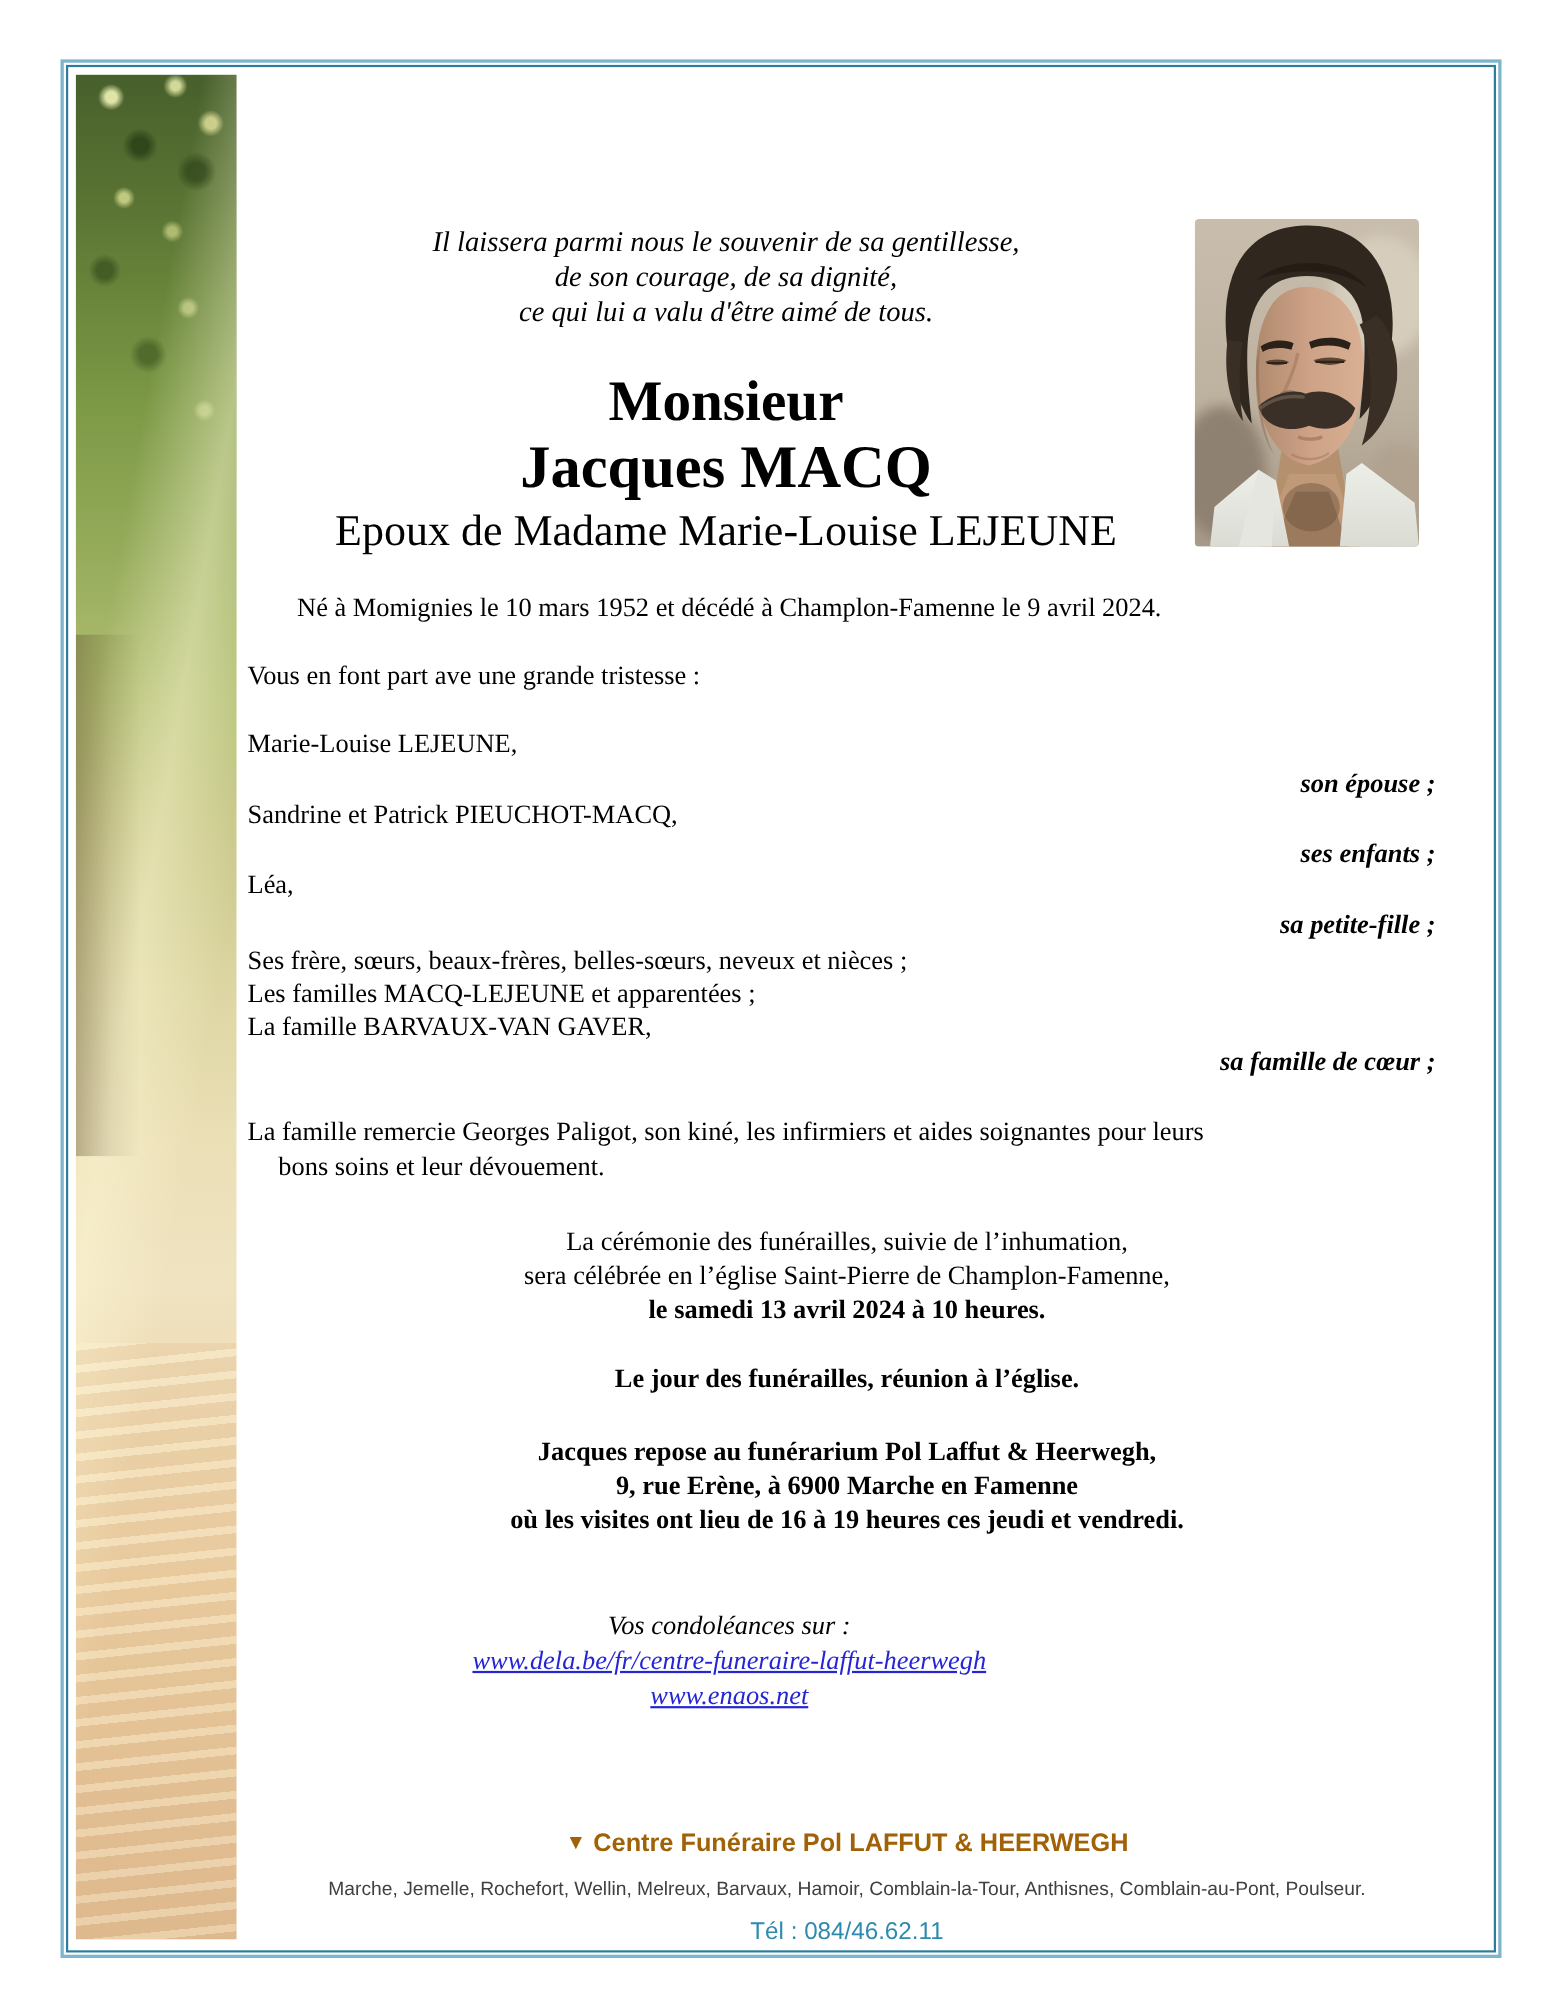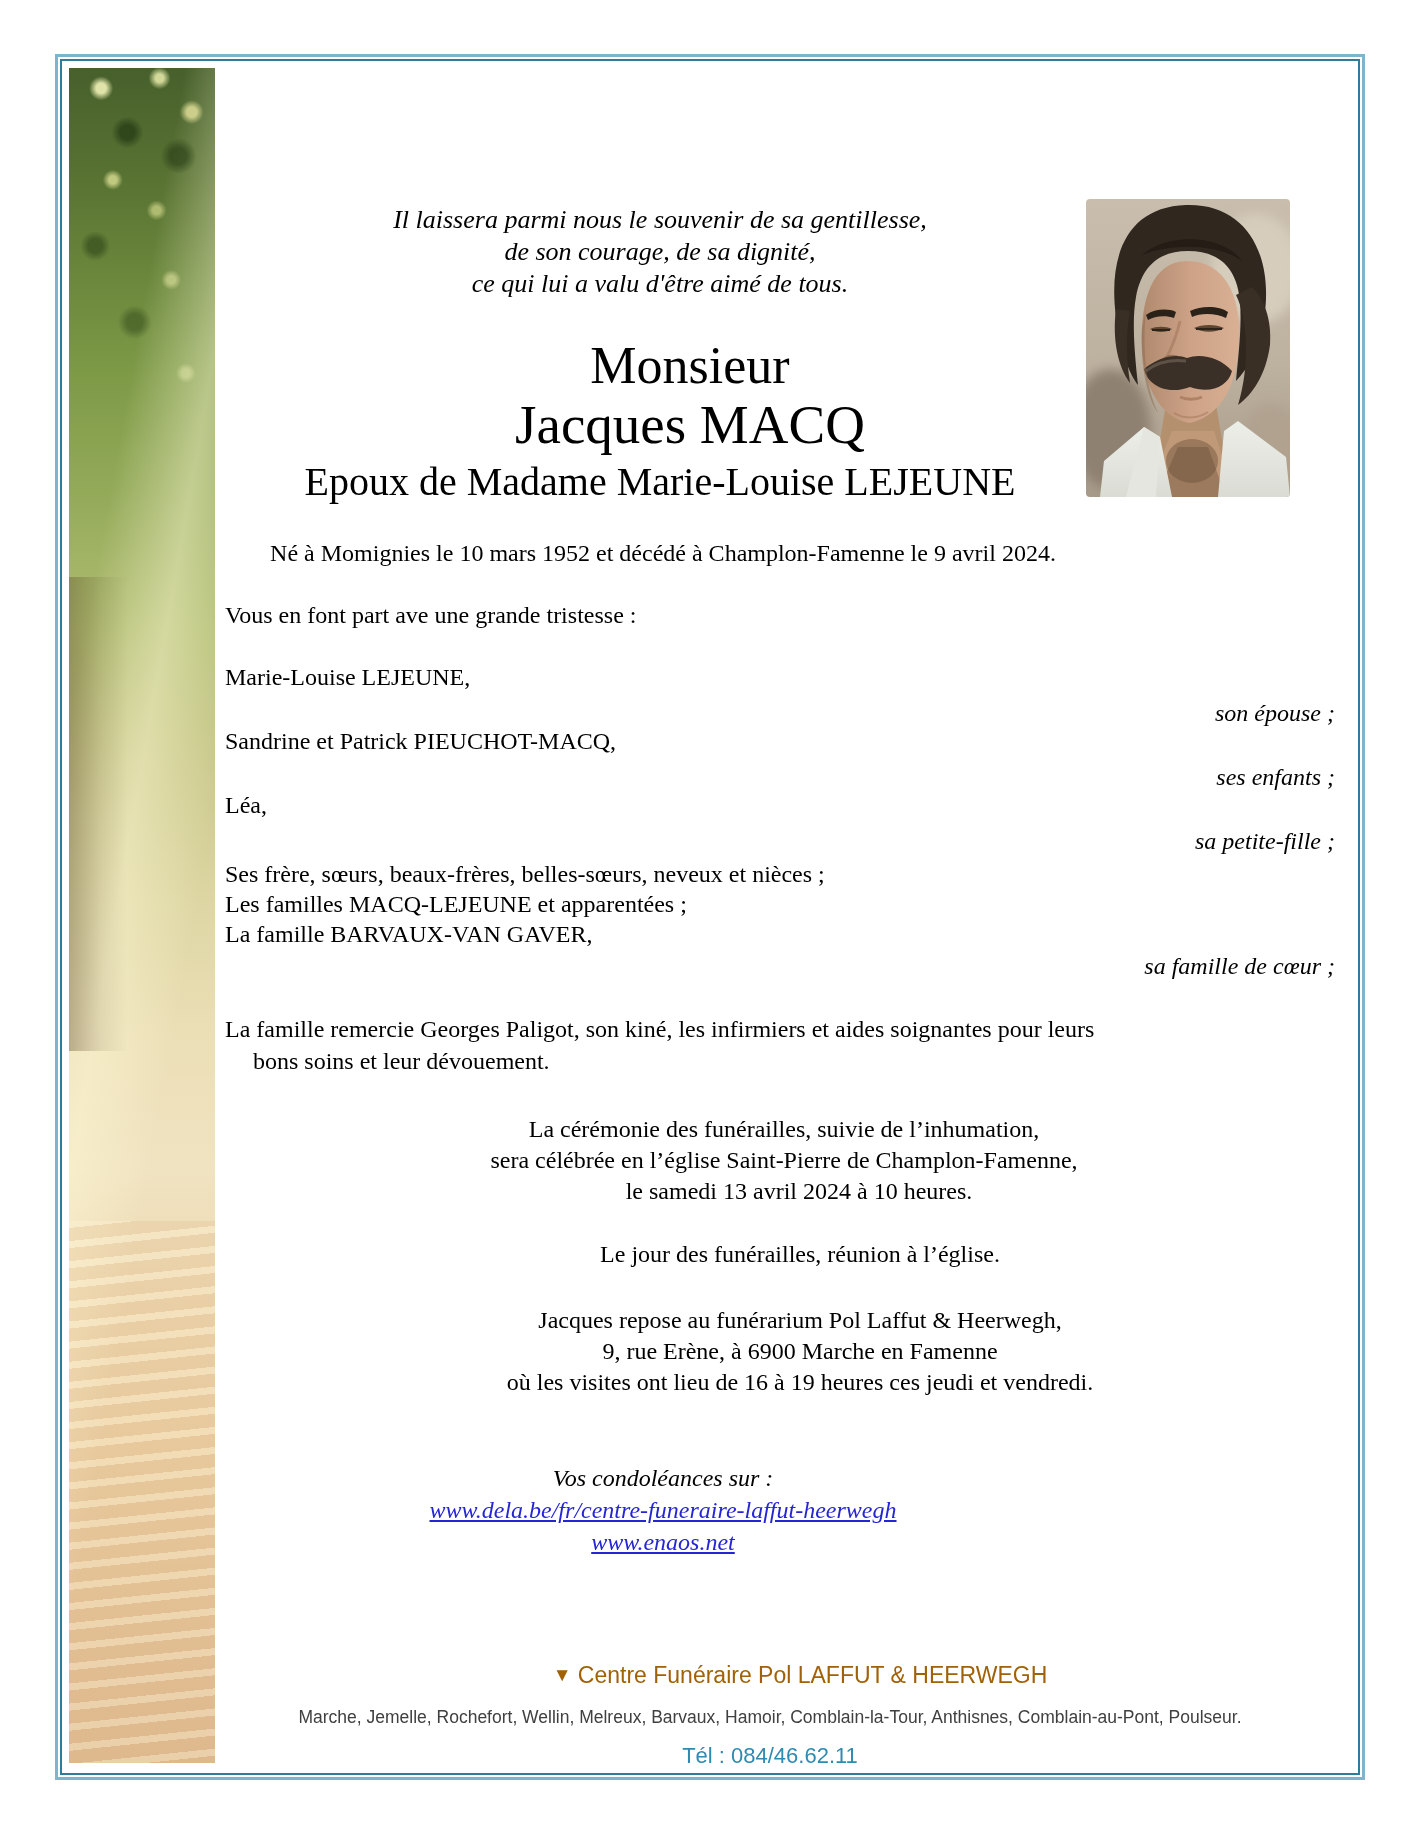--- a/index.html
+++ b/index.html
@@ -25,21 +25,21 @@
       radial-gradient(circle at 80% 18%, rgba(250,248,190,.4) 0 4px, transparent 10px),
       linear-gradient(100deg, transparent 26%, rgba(255,250,215,.45) 44%, transparent 62%),
       linear-gradient(180deg,#47602c 0%,#577132 6%,#69863b 12%,#7d9a47 18%,#93aa59 25%,
         #b0bd71 33%,#c9c88a 41%,#ddd6a3 49%,#ebdfb6 57%,#f0e3c1 65%,#eed8b0 73%,
         #ebd1a5 81%,#e6c89c 89%,#e2c196 95%,#dfbd92 100%);}
   .strip .trunk{position:absolute;left:0;top:30%;width:100%;height:28%;
       background:linear-gradient(90deg, rgba(92,76,42,.38), rgba(92,76,42,.12) 22%, transparent 40%);}
   .strip .pathlight{position:absolute;left:0;bottom:0;width:100%;height:32%;
       background:repeating-linear-gradient(174deg, rgba(255,243,214,.35) 0 7px, rgba(214,166,118,.18) 7px 20px);}
   .serif-i{font-style:italic;}
-  .b{font-weight:normal;margin-left:30px;}
+  .b{font-weight:bold;}
   .center{text-align:center;}
   .right{text-align:right;}
   .body-txt{font-size:24px;}
   .link{color:#2525d4;text-decoration:underline;font-style:italic;cursor:pointer;}
   .sans{font-family:"Liberation Sans", sans-serif;}
   .portrait{position:absolute;left:1086px;top:199px;width:204px;height:298px;
             border-radius:4px;overflow:hidden;}
 </style>
 </head>
 <body>
@@ -136,21 +136,21 @@
 <div class="abs body-txt b serif-i right" style="left:225px;top:828px;width:1080px;">sa petite-fille ;</div>
 
 <div class="abs body-txt" style="left:225px;top:861px;">Ses frère, sœurs, beaux-frères, belles-sœurs, neveux et nièces ;</div>
 <div class="abs body-txt" style="left:225px;top:891px;">Les familles MACQ-LEJEUNE et apparentées ;</div>
 <div class="abs body-txt" style="left:225px;top:921px;">La famille BARVAUX-VAN GAVER,</div>
 <div class="abs body-txt b serif-i right" style="left:225px;top:953px;width:1080px;">sa famille de cœur ;</div>
 
 <div class="abs body-txt" style="left:225px;top:1016px;">La famille remercie Georges Paligot, son kiné, les infirmiers et aides soignantes pour leurs</div>
 <div class="abs body-txt" style="left:225px;top:1048px;margin-left:28px;">bons soins et leur dévouement.</div>
 
-<div class="abs center body-txt" style="left:229px;top:1114px;width:1110px;line-height:31px;">
+<div class="abs center body-txt" style="left:215px;top:1114px;width:1110px;line-height:31px;">
   <div>La cérémonie des funérailles, suivie de l’inhumation,</div>
   <div>sera célébrée en l’église Saint-Pierre de Champlon-Famenne,</div>
   <div class="b">le samedi 13 avril 2024 à 10 heures.</div>
 </div>
 
 <div class="abs center body-txt b" style="left:215px;top:1241px;width:1110px;">Le jour des funérailles, réunion à l’église.</div>
 
 <div class="abs center body-txt b" style="left:215px;top:1305px;width:1110px;line-height:31px;">
   <div>Jacques repose au funérarium Pol Laffut &amp; Heerwegh,</div>
   <div>9, rue Erène, à 6900 Marche en Famenne</div>

